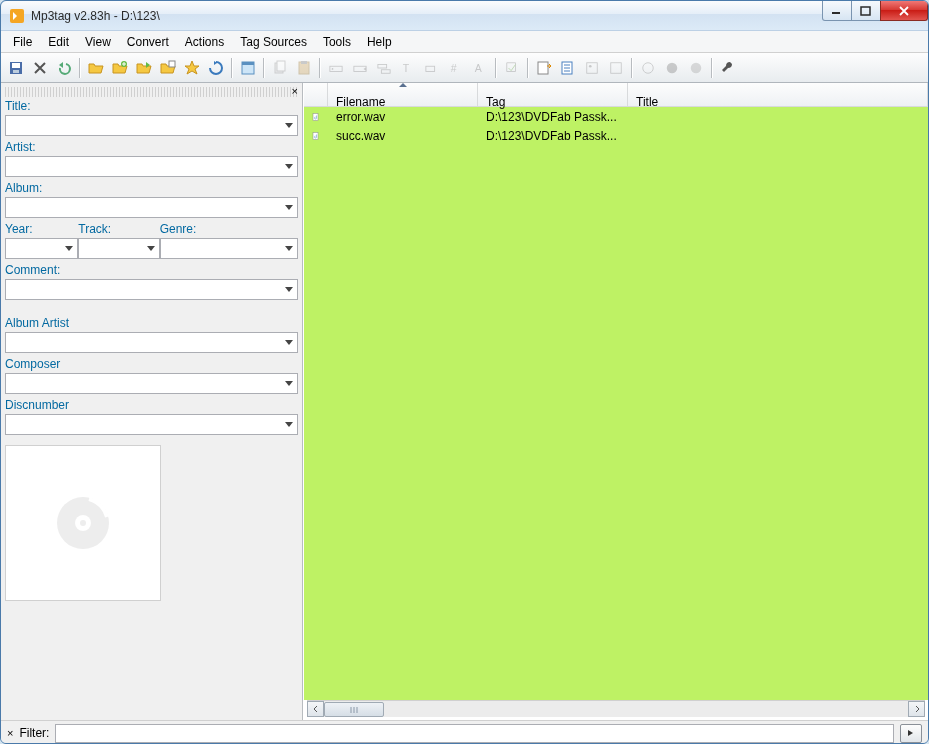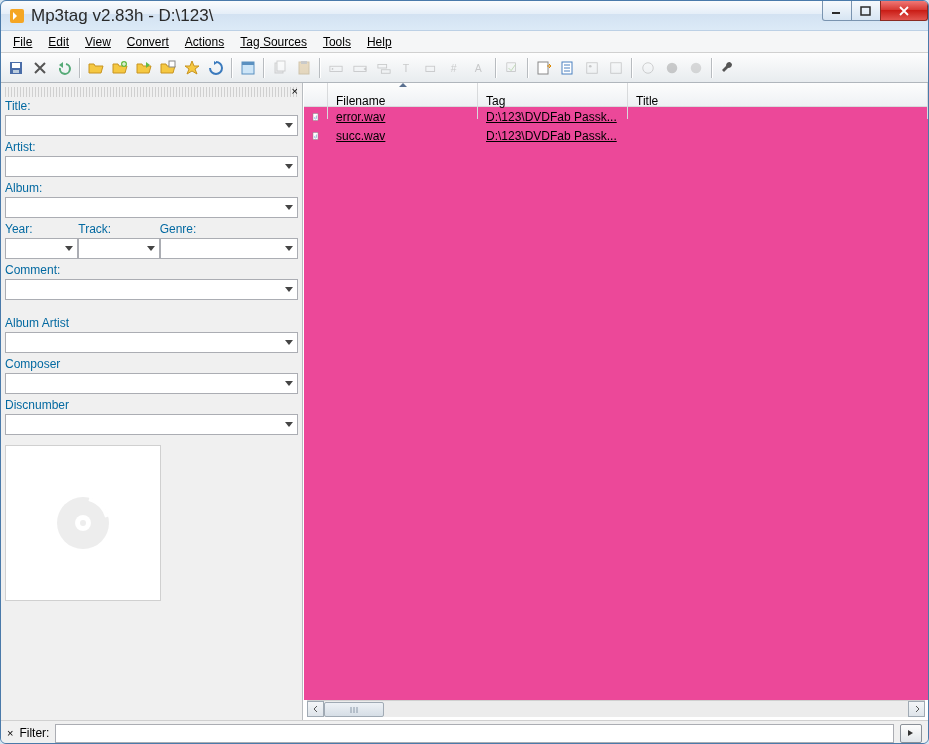--- a/index.html
+++ b/index.html
@@ -1,30 +1,30 @@
 <!DOCTYPE html>
 <html><head>
 <meta charset="utf-8">
 <style>
 * { box-sizing: border-box; margin: 0; padding: 0; font-family: "Segoe UI", Tahoma, sans-serif; font-size: 12px; }
 body { background: #d4e4f0; width: 929px; height: 744px; overflow: hidden; border: 1px solid #4a7aaa; border-radius: 6px; }
 
 
 .titlebar { height: 30px; background: linear-gradient(to bottom, #fbfcfd 0%, #e5eef8 45%, #d3e2f2 46%, #dceaf7 100%); display: flex; align-items: center; padding-left: 8px; border-radius: 6px 6px 0 0; border-bottom: 1px solid #bcd0e5; }
 .titlebar .app-icon { width: 16px; height: 16px; margin-right: 6px; }
-.titlebar .title-text { color: #2a2a2a; font-size: 17px; }
+.titlebar .title-text { color: #2a2a2a; font-size: 12px; }
 .win-controls { margin-left: auto; display: flex; align-items: flex-start; height: 100%; }
 .win-btn { width: 30px; height: 20px; border: 1px solid #7a94b0; border-top: none; background: linear-gradient(to bottom, #f6f9fc, #d7e5f3); display: flex; align-items: center; justify-content: center; margin-left: -1px; }
 .win-btn.min { border-radius: 0 0 0 3px; }
 .win-btn.close { width: 48px; border-radius: 0 0 3px 0; background: linear-gradient(to bottom, #f07875, #d83c36 45%, #c81912 46%, #e2554f); border-color: #8a2a22; }
 .win-btn svg { width: 12px; height: 10px; }
 
 
 .menubar { height: 22px; background: #f5f6f7; border-bottom: 1px solid #d0d0d0; display: flex; align-items: center; padding: 0 4px; }
-.menubar .menu-item { padding: 3px 8px; cursor: default; text-decoration: underline; }
+.menubar .menu-item { padding: 3px 8px; cursor: default; }
 
 
 .toolbar { height: 30px; background: linear-gradient(to bottom, #fdfdfd, #e8ecef); border-bottom: 1px solid #b0b6bc; display: flex; align-items: center; padding: 0 4px; gap: 2px; }
 .tb-btn { width: 22px; height: 22px; display: flex; align-items: center; justify-content: center; border: 1px solid transparent; border-radius: 2px; }
 .tb-sep { width: 2px; height: 20px; border-left: 1px solid #b8bcc0; border-right: 1px solid #fff; margin: 0 2px; }
 .tb-btn.disabled { opacity: 0.4; }
 
 
 .content { display: flex; height: 637px; }
 .left-panel { width: 302px; background: #f0f0f0; border-right: 1px solid #b8bcc0; padding: 4px; position: relative; }
@@ -37,28 +37,28 @@
 .combo-val { padding: 2px 4px; }
 .row3 { display: flex; }
 .row3 > div { flex: 1; }
 .row3 > div:first-child { flex: 0.9; }
 .row3 > div:last-child { flex: 1.7; }
 .artbox { width: 156px; height: 156px; background: #fff; border: 1px solid #d0d0d0; margin-top: 10px; display: flex; align-items: center; justify-content: center; }
 .artbox svg { width: 64px; height: 64px; opacity: 0.35; }
 
 .right-panel { flex: 1; background: #fff; display: flex; flex-direction: column; border-left: 1px solid #fff; }
 .file-header { height: 24px; background: linear-gradient(to bottom, #fdfdfd, #eef1f4); border-bottom: 1px solid #d8dadc; display: flex; }
-.col-h { border-right: 1px solid #d8dadc; padding: 18px 8px; display: flex; align-items: center; position: relative; }
+.col-h { border-right: 1px solid #d8dadc; padding: 12px 8px; display: flex; position: relative; }
 .col-h .sort-arrow { position: absolute; left: 50%; top: 0px; transform: translateX(-50%); border-left: 4px solid transparent; border-right: 4px solid transparent; border-bottom: 4px solid #5a7090; }
 .col-icon { width: 24px; }
 .col-filename { width: 150px; }
 .col-path { width: 152px; }
 .col-tag { width: 150px; }
 .col-title { flex: 1; }
-.file-list { flex: 1; background: #ec4899; overflow: hidden; text-decoration: underline; }
+.file-list { flex: 1; background: #bef264; overflow: hidden; }
 .file-row { display: flex; height: 19px; align-items: center; }
 .file-row .cell { padding: 0 8px; overflow: hidden; white-space: nowrap; text-overflow: ellipsis; }
 .file-row .cell-icon { width: 24px; display: flex; align-items: center; justify-content: center; }
 .file-row .cell-filename { width: 150px; }
 .file-row .cell-path { width: 152px; }
 .hscroll { height: 17px; background: #f0f0f0; border-top: 1px solid #d0d0d0; position: relative; margin: 0 3px 3px 3px; }
 .hscroll-track { position: absolute; left: 17px; right: 17px; height: 100%; background: #ececec; }
 .hscroll-thumb { position: absolute; left: 0; width: 60px; height: 15px; top: 1px; background: linear-gradient(to bottom, #eef2f6, #d6dee6); border: 1px solid #a0aab4; border-radius: 2px; display: flex; align-items: center; justify-content: center; }
 .hscroll-btn { position: absolute; width: 17px; height: 100%; background: linear-gradient(to bottom, #f4f6f8, #dee4ea); border: 1px solid #a0aab4; top: 0; display:flex;align-items:center;justify-content:center;}
 .hscroll-btn.left { left: 0; }

